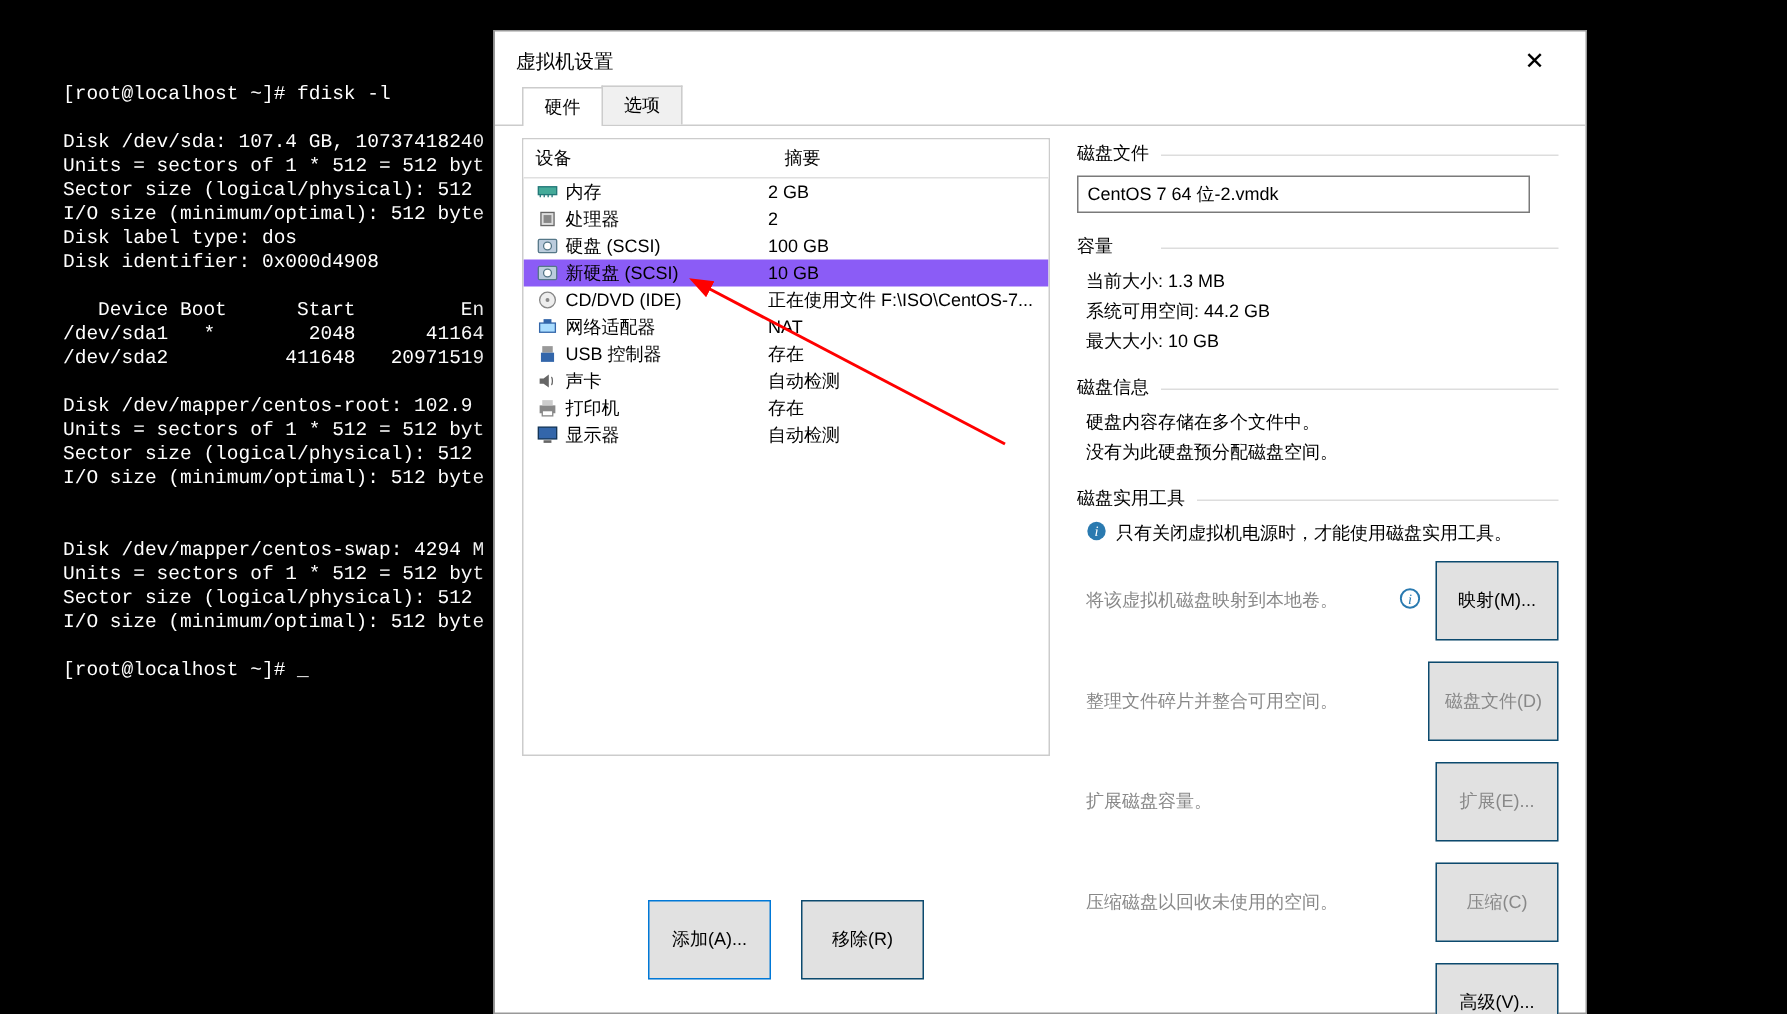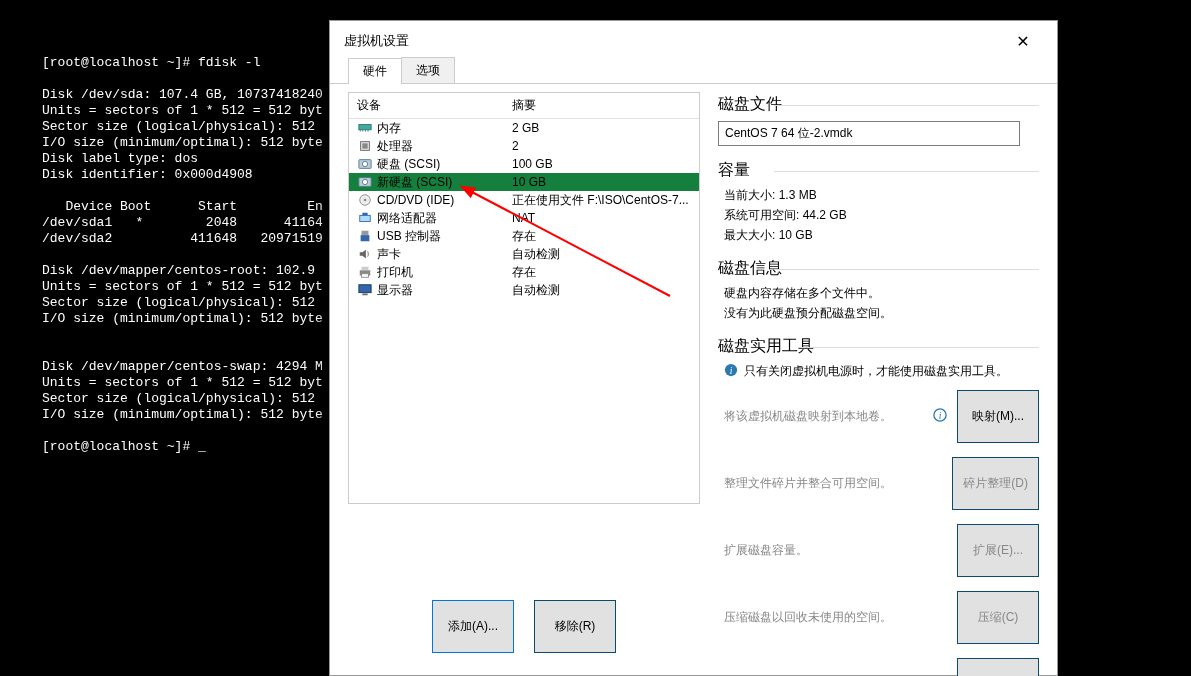--- a/index.html
+++ b/index.html
@@ -81,48 +81,48 @@
   flex-direction: column;
 }
 .hw-header {
   display: flex;
   background: #fff;
   border-bottom: 1px solid #e0e0e0;
   padding: 4px 8px;
   font-size: 12px;
 }
 .hw-header .c1 { width: 155px; }
-.hw-header .c2 { flex: 1; }
+.hw-header .c2 { flex: 1; margin-left: 11px; }
 .hw-list { flex: 1; overflow: auto; }
 .hw-row {
   display: flex;
   align-items: center;
   padding: 1px 8px;
   font-size: 12px;
   cursor: pointer;
   height: 18px;
 }
-.hw-row.selected { background: #15803d; }
+.hw-row.selected { background: #8b5cf6; }
 .hw-row .icon {
   width: 16px; height: 14px;
   margin-right: 4px;
   display: inline-flex;
   align-items: center;
   justify-content: center;
 }
 .hw-row .label { width: 135px; }
 .hw-row .summary { flex: 1; color: #000; white-space: nowrap; overflow: hidden; text-overflow: ellipsis; }
 .right-col {
   flex: 1;
   font-size: 12px;
   padding-top: 2px;
 }
 .group { margin-bottom: 14px; }
 .group-title {
-  font-size: 16px;
+  font-size: 12px;
   margin-bottom: 6px;
   position: relative;
 }
 .group-title::after {
   content: "";
   position: absolute;
   left: 56px;
   right: 0;
   top: 50%;
   border-top: 1px solid #ddd;
@@ -368,21 +368,21 @@
           <span style="margin-right:10px;color:#2a7ab0;">
             <svg class="icon-svg" viewBox="0 0 16 16">
                 <circle cx="8" cy="8" r="7" fill="none" stroke="#2a7ab0" stroke-width="1.5"></circle>
                 <text x="8" y="12" text-anchor="middle" fill="#2a7ab0" font-size="11" font-family="Georgia" font-style="italic">i</text>
               </svg>
           </span>
           <button class="btn">映射(M)...</button>
         </div>
         <div class="tool-row">
           <span class="desc">整理文件碎片并整合可用空间。</span>
-          <button class="btn disabled">碎片整理(D)</button>
+          <button class="btn disabled">磁盘文件(D)</button>
         </div>
         <div class="tool-row">
           <span class="desc">扩展磁盘容量。</span>
           <button class="btn disabled">扩展(E)...</button>
         </div>
         <div class="tool-row">
           <span class="desc">压缩磁盘以回收未使用的空间。</span>
           <button class="btn disabled">压缩(C)</button>
         </div>
       </div>

